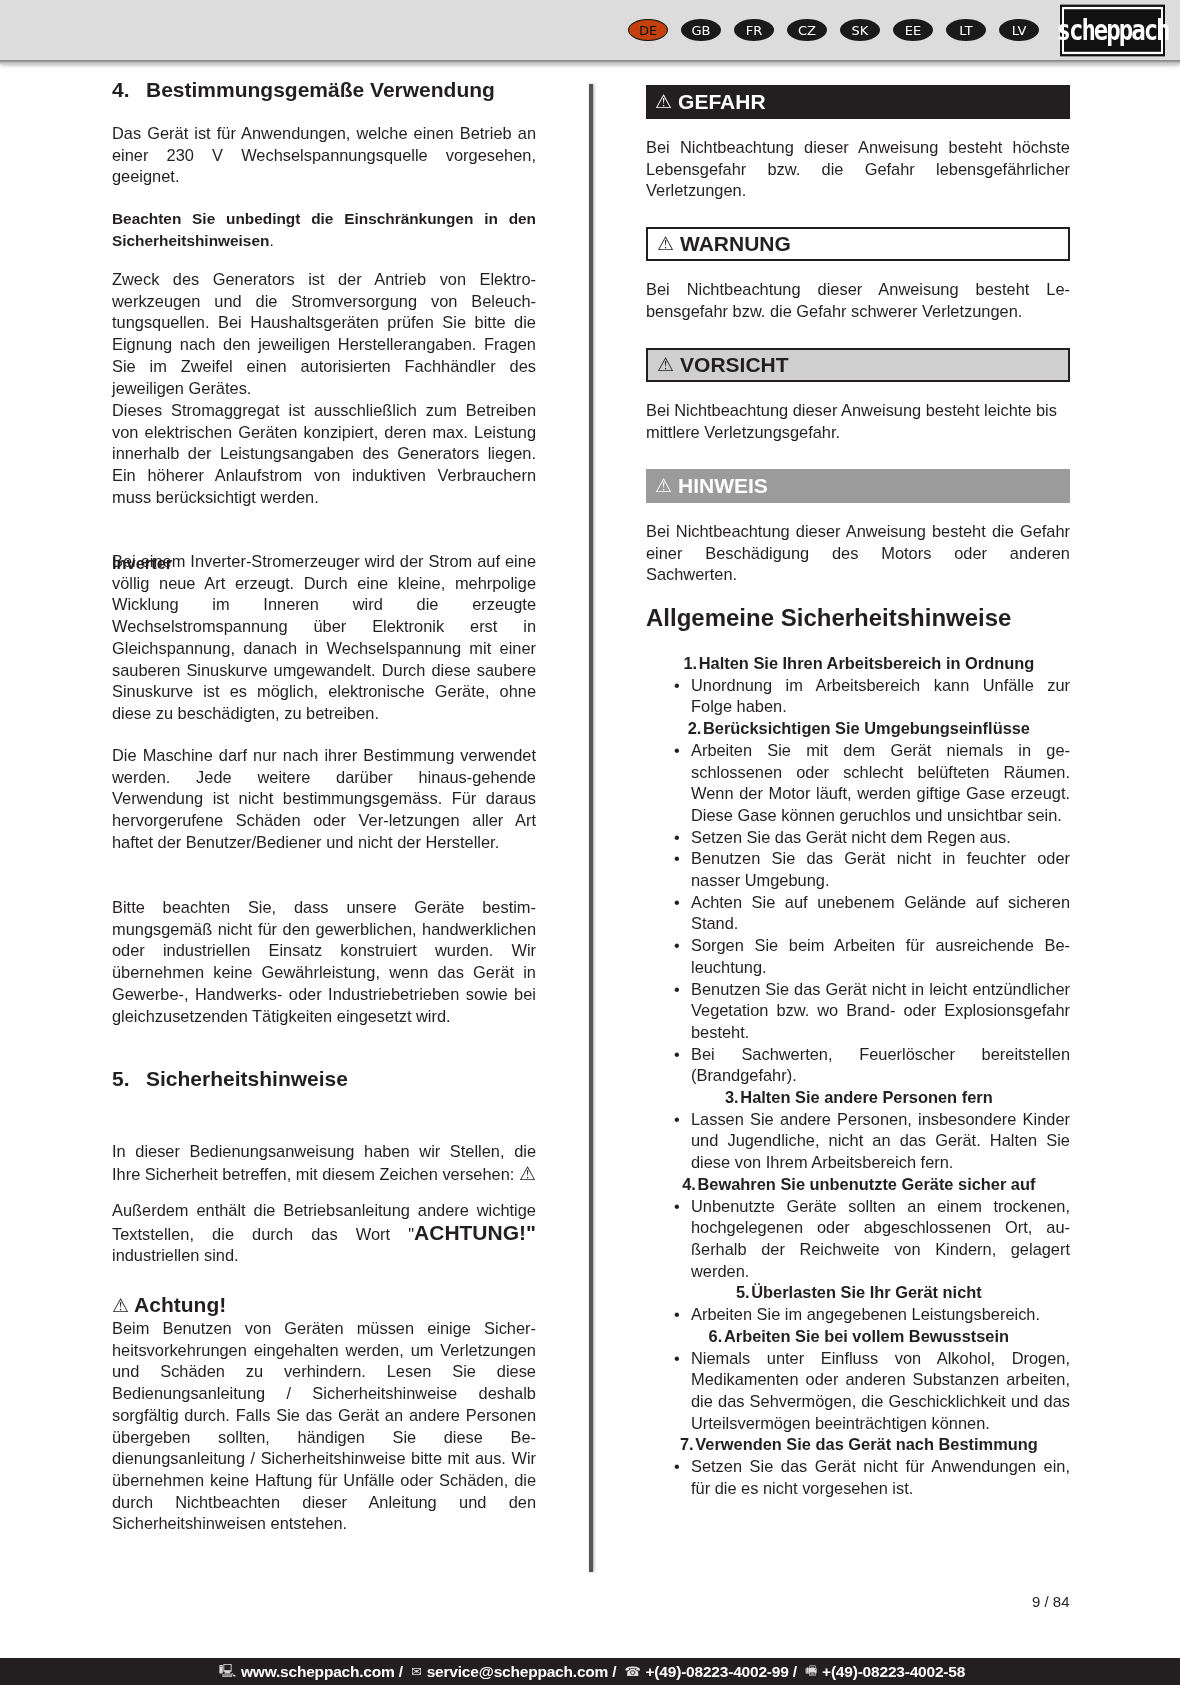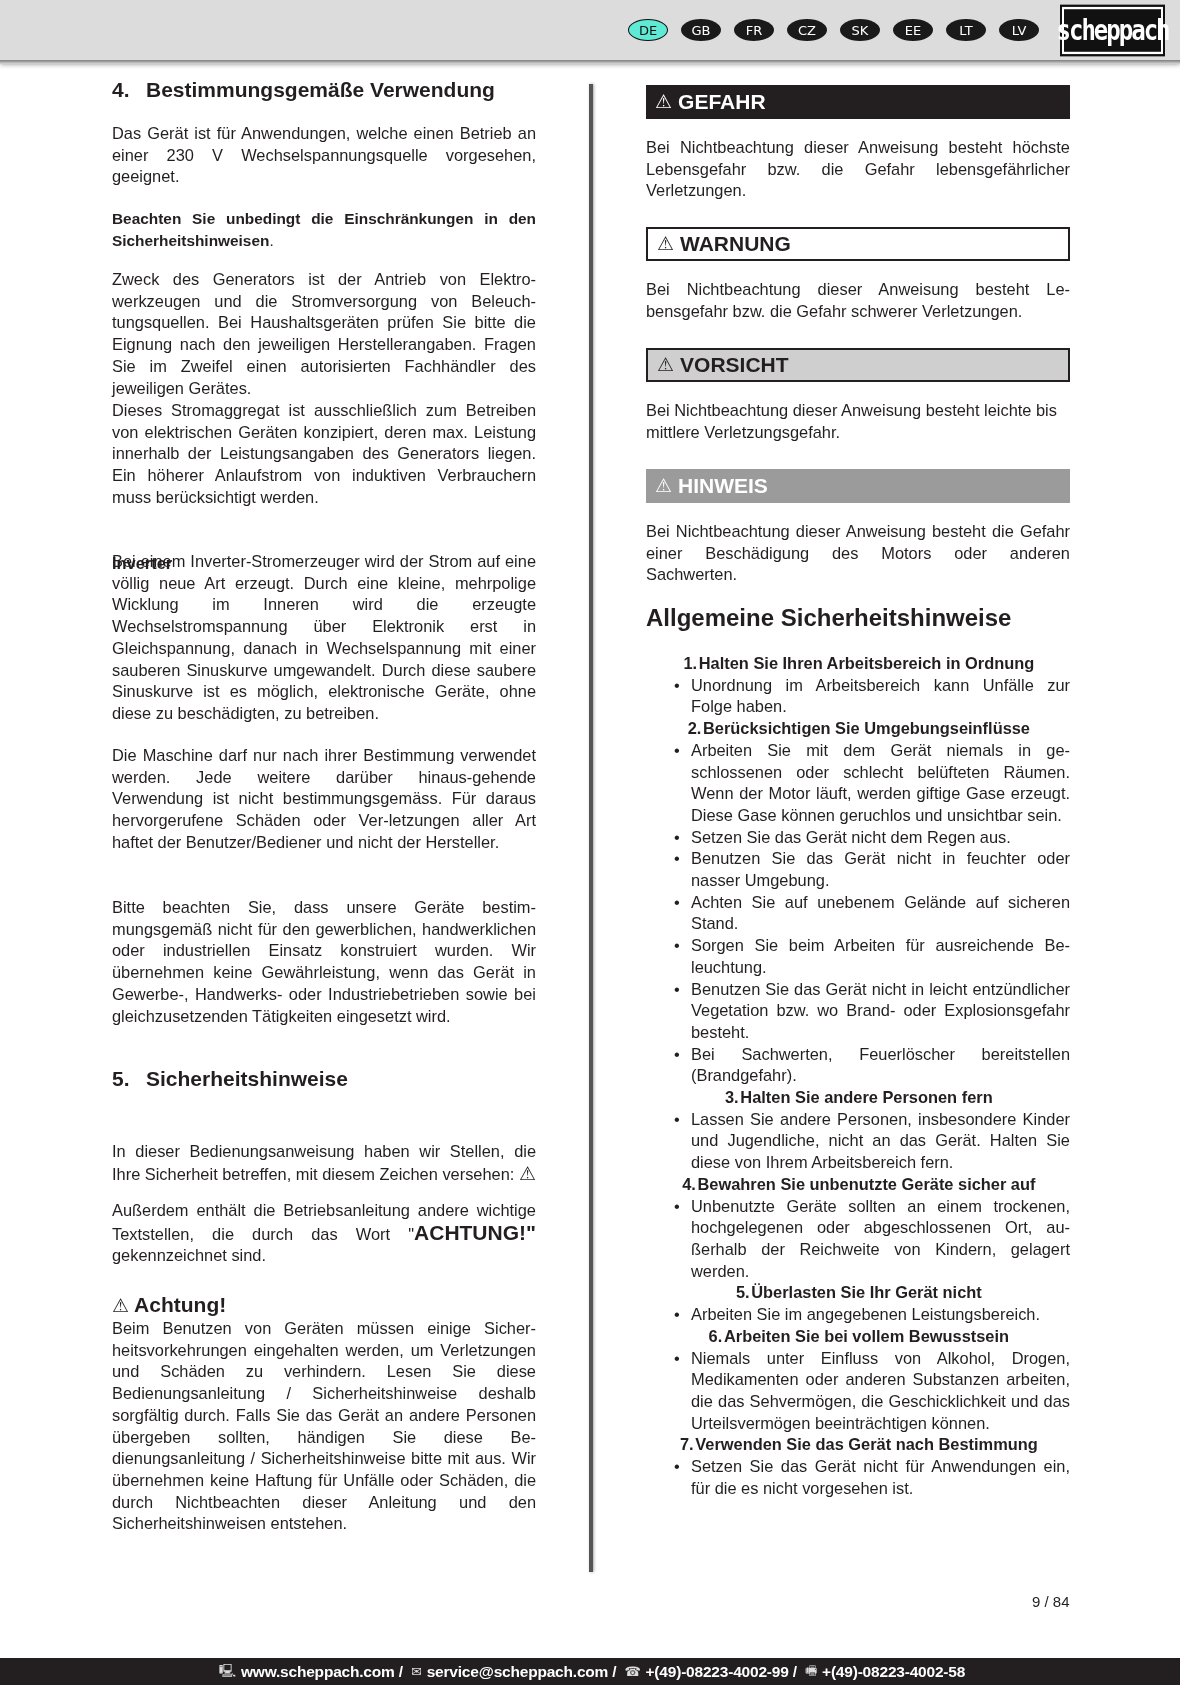--- a/index.html
+++ b/index.html
@@ -18,21 +18,21 @@
     background:linear-gradient(#7d7d7d,#d8d8d8);
   }
   .lang-tabs { position:absolute; top:19px; left:628px; display:flex; gap:13px; }
   .lang {
     width:40px; height:22px; border-radius:50%;
     background:#1a1a1a; color:#fff;
     font-family:"DejaVu Sans", sans-serif; font-size:13px;
     display:flex; align-items:center; justify-content:center;
     cursor:pointer;
   }
-  .lang.active { background:#5eead4; color:#111; border:1.5px solid #111; box-sizing:border-box; }
+  .lang.active { background:#c2410c; color:#111; border:1.5px solid #111; box-sizing:border-box; }
   .logo {
     position:absolute; left:1060px; top:8px; width:105px; height:45px;
     background:#111; color:#fff;
     outline:2px solid #fff; outline-offset:-4px;
     font-family:"DejaVu Sans Mono", monospace; font-weight:bold; font-size:24px;
     display:flex; align-items:center; justify-content:center;
     letter-spacing:-2px; transform:scaleY(1.15);
   }
   .divider {
     position:absolute; left:589px; top:84px; width:4px; height:1488px;
@@ -111,21 +111,21 @@
   <p class="abs just" style="top:745px;">Die Maschine darf nur nach ihrer Bestimmung ver­wendet werden. Jede weitere darüber hinaus-gehen­de Verwendung ist nicht bestimmungsgemäss. Für daraus hervorgerufene Schäden oder Ver-letzungen aller Art haftet der Benutzer/Bediener und nicht der Hersteller.</p>
   <p class="abs just" style="top:897px;">Bitte beachten Sie, dass unsere Geräte bestim­mungsgemäß nicht für den gewerblichen, handwerk­lichen oder industriellen Einsatz konstruiert wurden. Wir übernehmen keine Gewährleistung, wenn das Gerät in Gewerbe-, Handwerks- oder Industriebetrie­ben sowie bei gleichzusetzenden Tätigkeiten einge­setzt wird.</p>
 
   <div class="h1" style="top:1068px;">
     <span class="num">5.</span><span>Sicherheitshinweise</span>
   </div>
   <p class="abs just" style="top:1111px;margin-top:30px;">
     <span>In dieser Bedienungsanweisung haben wir Stellen, die Ihre Sicherheit betreffen, mit diesem Zeichen ver­sehen: </span><span class="inline-tri">⚠</span>
   </p>
   <p class="abs just" style="top:1200px;">
-    <span>Außerdem enthält die Betriebsanleitung andere wich­tige Textstellen, die durch das Wort "</span><span class="achtung-big">ACHTUNG!"</span><span> gekennzeichnet sind.</span>
+    <span>Außerdem enthält die Betriebsanleitung andere wich­tige Textstellen, die durch das Wort "</span><span class="achtung-big">ACHTUNG!"</span><span> industriellen sind.</span>
   </p>
   <div class="h1" style="top:1294px;">
     <span class="inline-tri">⚠</span> <span>Achtung!</span>
   </div>
   <p class="abs just" style="top:1318px;">Beim Benutzen von Geräten müssen einige Sicher­heitsvorkehrungen eingehalten werden, um Verlet­zungen und Schäden zu verhindern. Lesen Sie diese Bedienungsanleitung / Sicherheitshinweise deshalb sorgfältig durch. Falls Sie das Gerät an andere Per­sonen übergeben sollten, händigen Sie diese Be­dienungsanleitung / Sicherheitshinweise bitte mit aus. Wir übernehmen keine Haftung für Unfälle oder Schäden, die durch Nichtbeachten dieser Anleitung und den Sicherheitshinweisen entstehen.</p>
 </div>
 
 <div class="col right">
   <div class="sign-box gefahr" style="top:85px;">
     <span class="tri">⚠</span>

